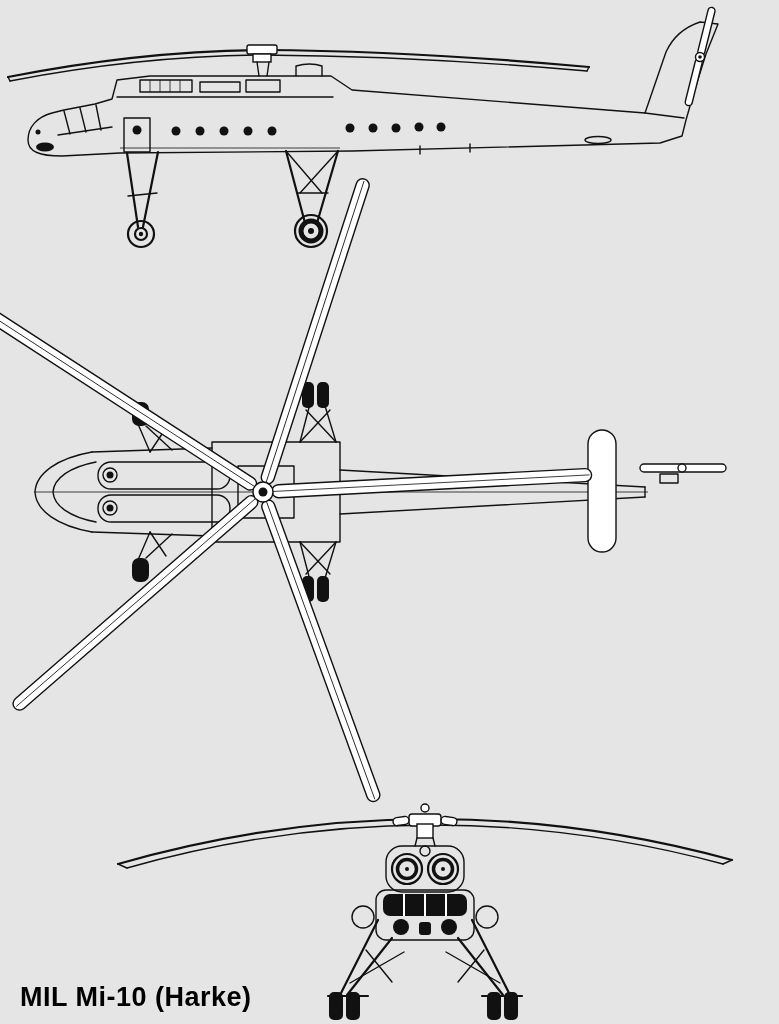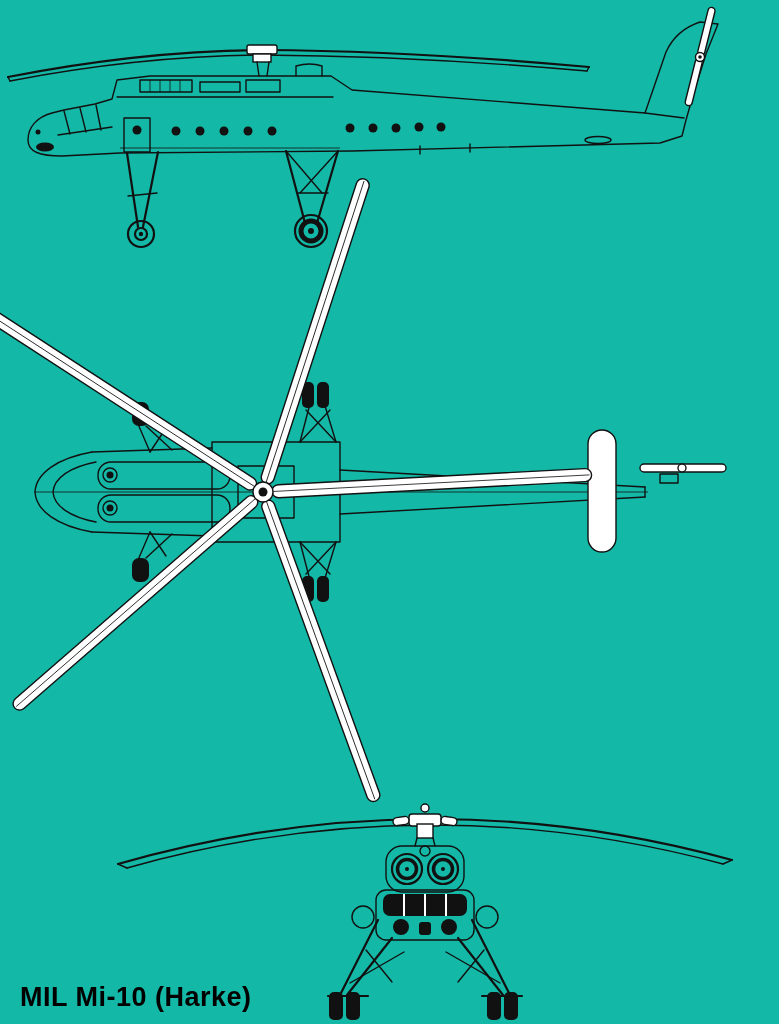--- a/index.html
+++ b/index.html
@@ -1,18 +1,18 @@
 <!DOCTYPE html>
 <html><head>
 <meta charset="utf-8">
 <style>
   html,body { margin:0; padding:0; background:#888; }
   .page {
     position:relative; width:779px; height:1024px; margin:0 auto;
-    background:#14b8a6; overflow:hidden;
+    background:#e5e5e5; overflow:hidden;
     font-family:"Liberation Sans", sans-serif;
   }
   svg { position:absolute; left:0; top:0; }
   .ln   { fill:none; stroke:#111; stroke-width:1.4; stroke-linecap:round; stroke-linejoin:round; }
   .ln2  { fill:none; stroke:#111; stroke-width:2.2; stroke-linecap:round; stroke-linejoin:round; }
   .thin { fill:none; stroke:#111; stroke-width:0.8; }
   .wb   { fill:#ffffff; stroke:#111; stroke-width:1.4; }
   .fillb{ fill:#111; stroke:none; }
   .ring { fill:none; stroke:#111; stroke-width:5; }
   .ring2{ fill:none; stroke:#111; stroke-width:3.5; }

